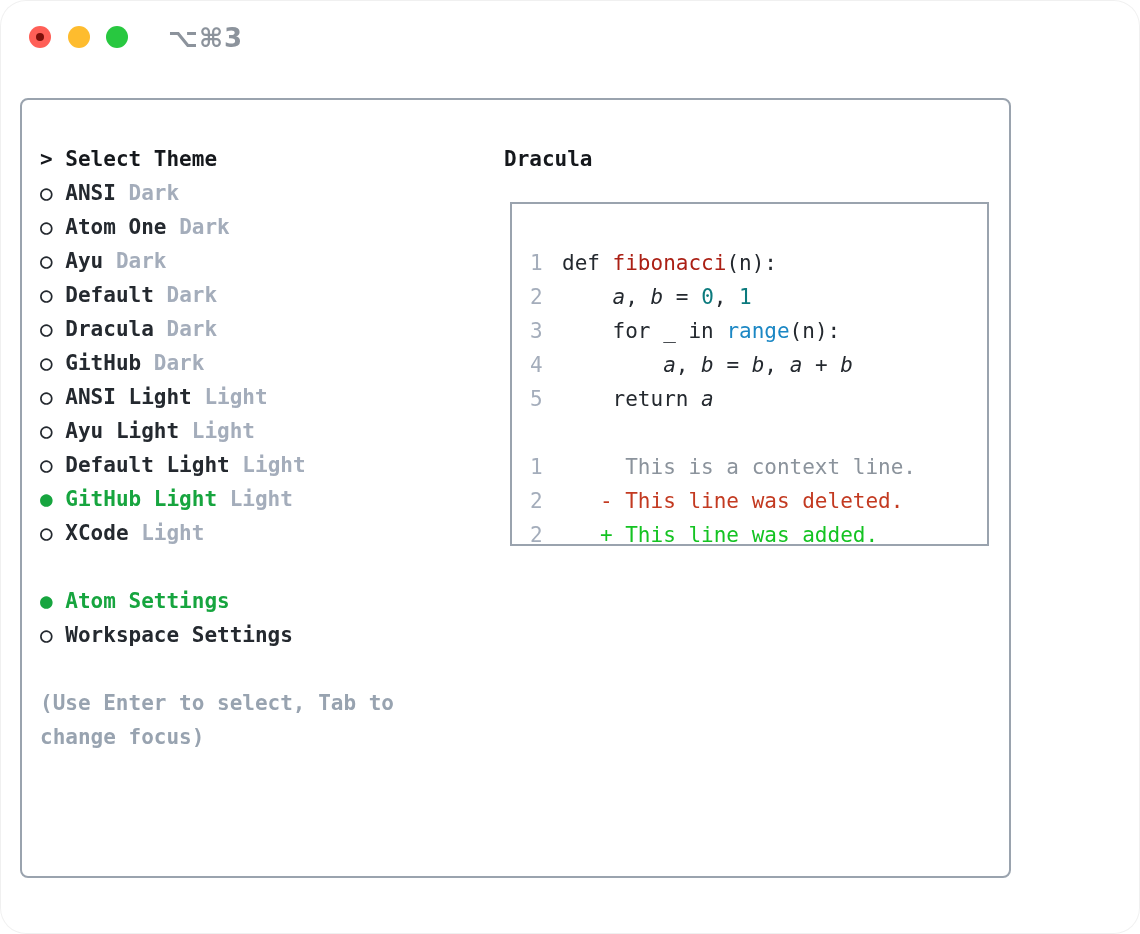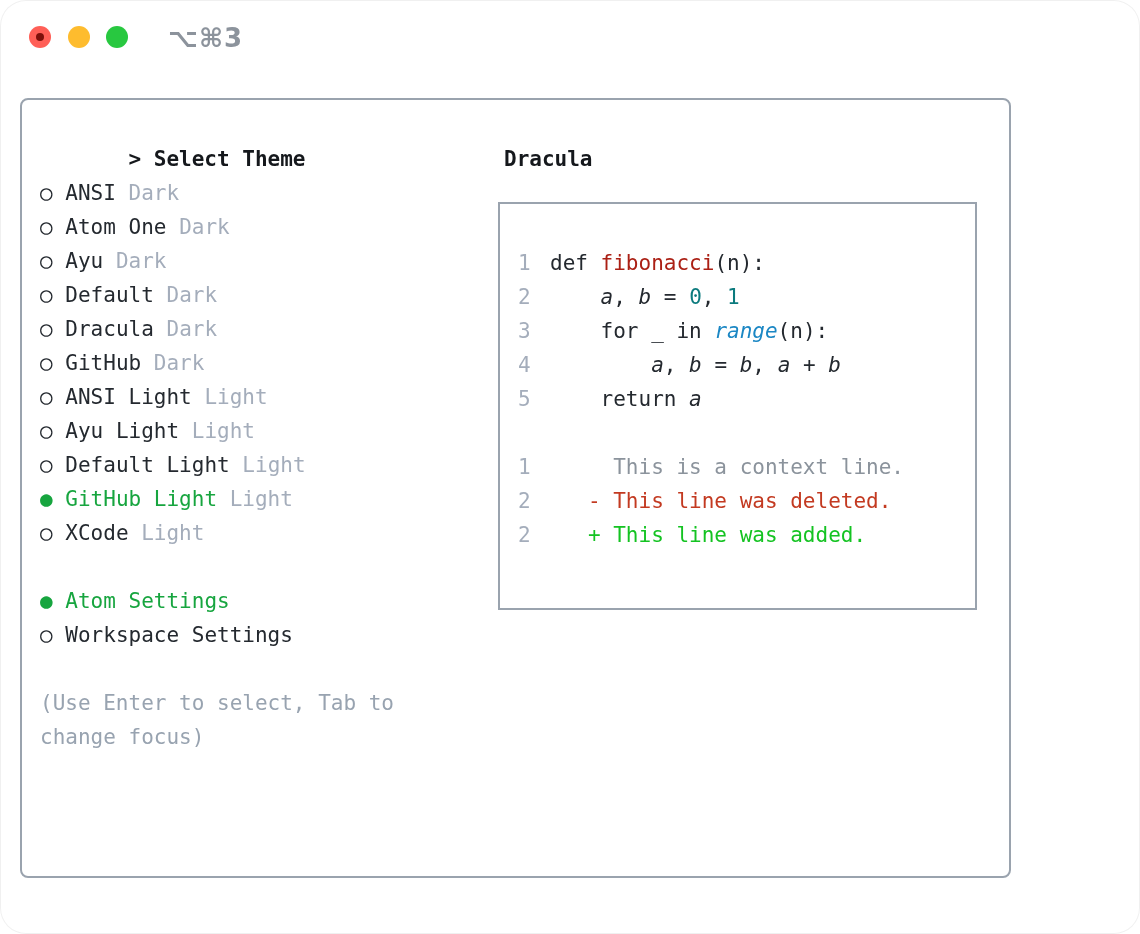--- a/index.html
+++ b/index.html
@@ -41,43 +41,43 @@
     position:absolute;left:168px;top:23px;font-size:26px;font-weight:bold;
     color:var(--title-gray);letter-spacing:1px;
     font-family:"DejaVu Sans","Liberation Sans",sans-serif;
   }
   
   .panel{
     position:absolute;left:20px;top:98px;width:991px;height:780px;
     border:2px solid var(--border-gray);border-radius:8px;background:#ffffff;
     box-sizing:border-box;
   }
-  .line{white-space:pre;font-size:21px;line-height:34px;color:var(--code-text);}
+  .line{white-space:pre;font-size:21px;line-height:34px;color:var(--code-text);font-weight:bold;}
   
   .left-pane{position:absolute;left:18px;top:42px;}
-  .hdr{font-weight:bold;color:#15181c;text-align:center;}
+  .hdr{font-weight:bold;color:#15181c;}
   .marker{display:inline;}
   .sel .marker,.sel .lbl{color:var(--accent-green);}
   .tag{color:var(--muted-gray);}
   .hint{color:var(--hint-gray);}
   .spacer{height:34px;}
   
   .preview-title{position:absolute;left:482px;top:142px;font-size:21px;line-height:34px;
     font-weight:bold;color:#15181c;white-space:pre;}
   .preview-box{
-    position:absolute;left:476px;top:102px;width:479px;height:408px;
+    position:absolute;left:488px;top:102px;width:479px;height:344px;
     border:2px solid var(--border-gray);background:#ffffff;box-sizing:border-box;
     padding:42px 3px 0 18px;overflow:hidden;
   }
   .pline{white-space:pre;font-size:21px;line-height:34px;}
   .ln{display:inline-block;width:22px;margin-right:10px;color:var(--muted-gray);}
   .seg-text{color:var(--code-text);}
   .seg-func{color:var(--function-red);}
   .seg-num{color:var(--number-teal);}
-  .seg-builtin{color:var(--builtin-blue);font-style:italic;}
+  .seg-builtin{color:var(--builtin-blue);}
   .seg-var{color:var(--code-text);font-style:italic;}
   .seg-context{color:var(--context-gray);}
   .seg-deleted{color:var(--deleted-red);text-align:right;}
   .seg-added{color:var(--added-green);margin-top:24px;}
 </style>
 </head>
 <body>
 
 <div class="window">
 

